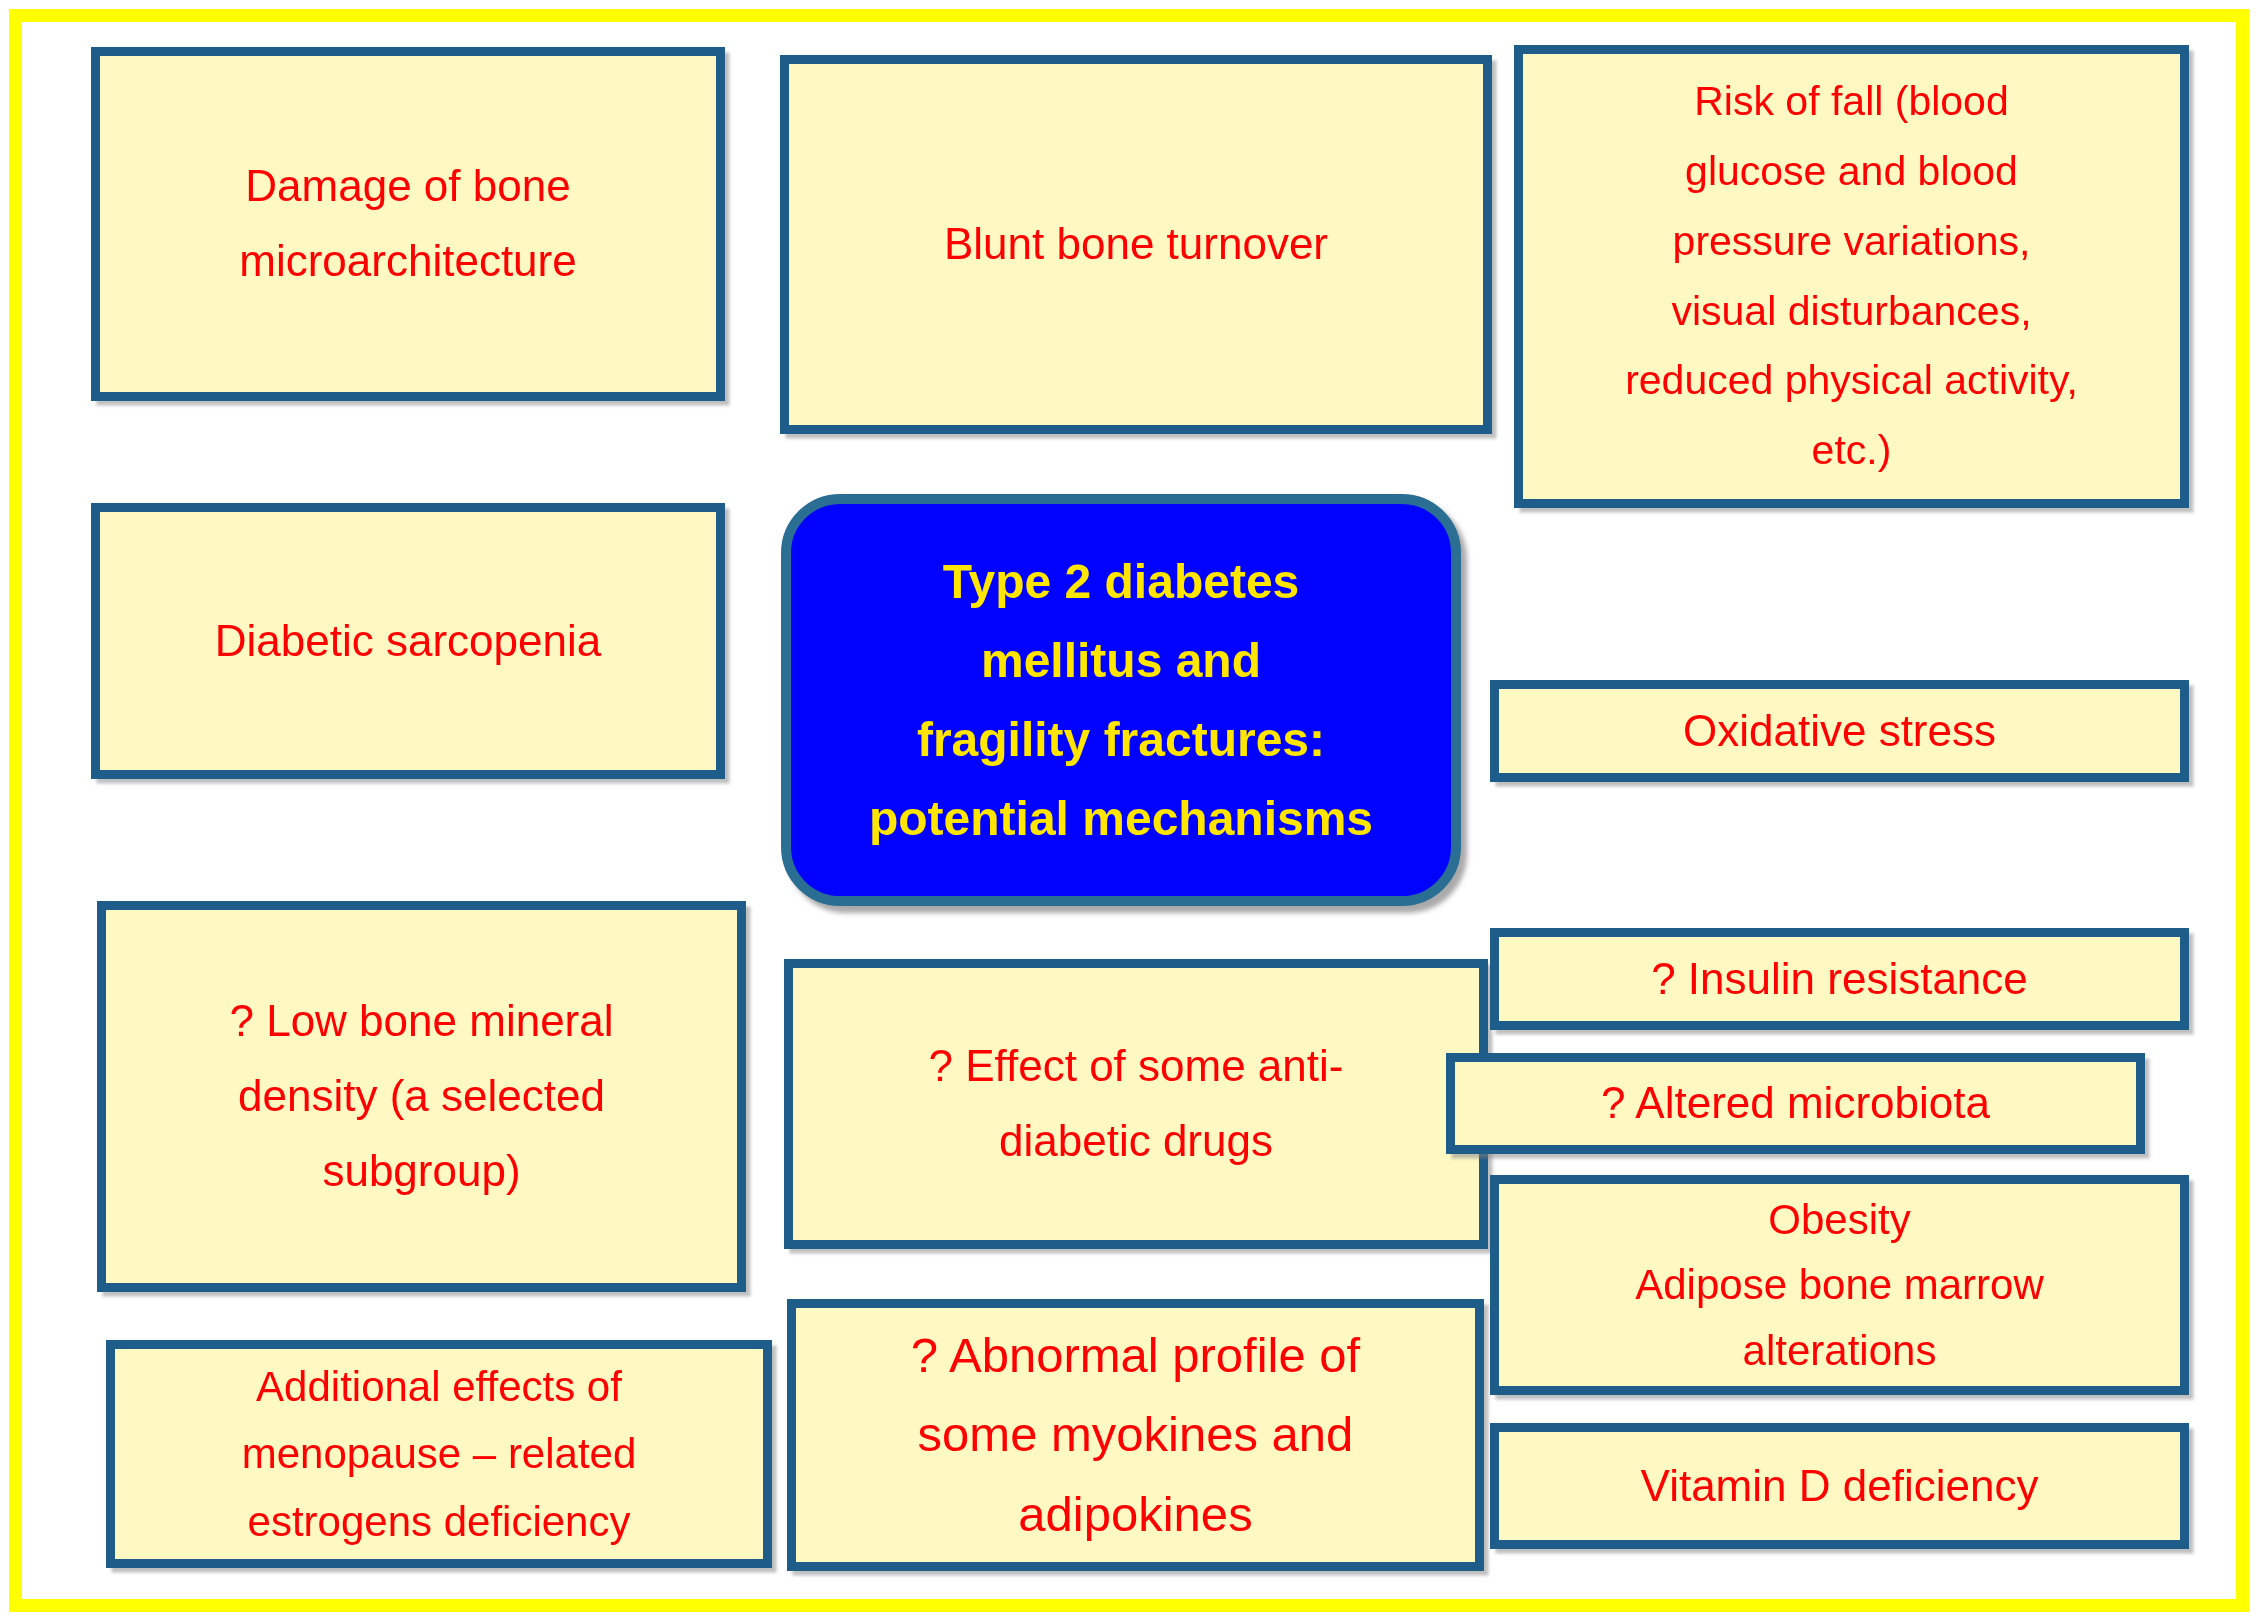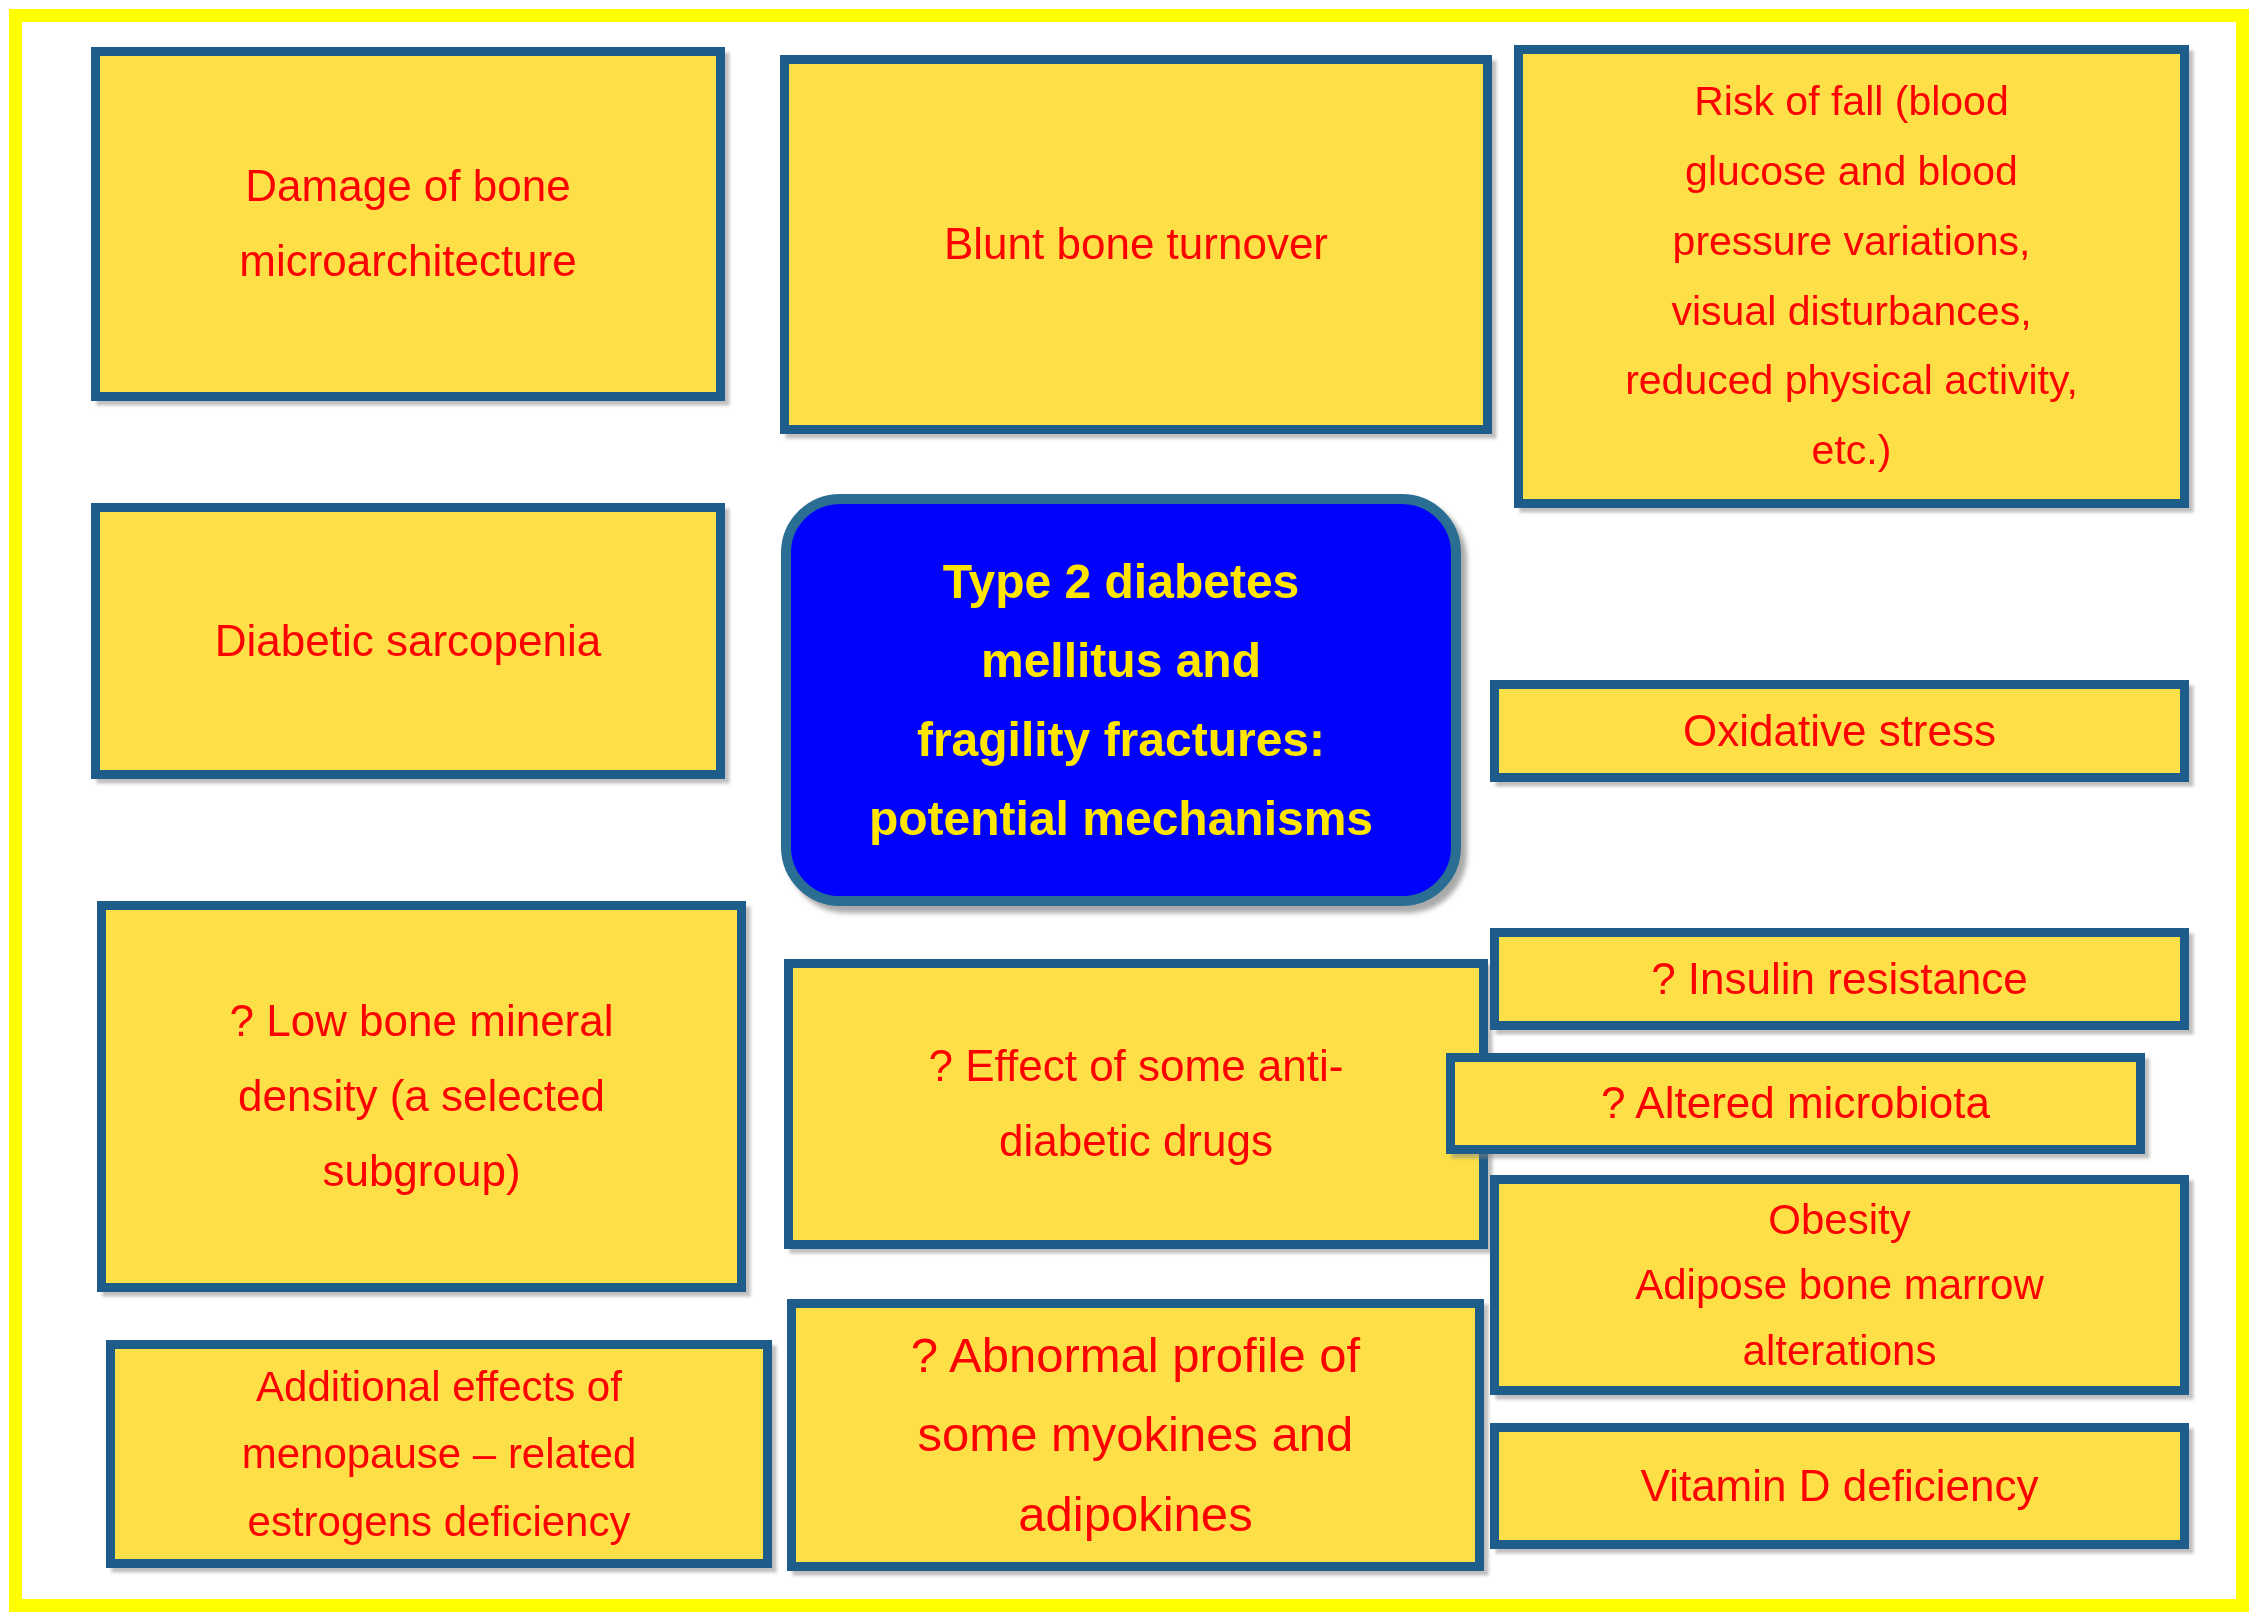--- a/index.html
+++ b/index.html
@@ -19,21 +19,21 @@
     position: absolute;
     left: 9px;
     top: 9px;
     width: 2240px;
     height: 1603px;
     border: 13.6px solid #FFFF00;
     box-sizing: border-box;
   }
   .box {
     position: absolute;
-    background: #fde047;
+    background: #fef9c3;
     border: 9.8px solid #1E5C8A;
     box-sizing: border-box;
     display: flex;
     align-items: center;
     justify-content: center;
     text-align: center;
     color: #FF0000;
     font-size: 44px;
     line-height: 1.7;
     box-shadow: 4.5px 5.3px 3px rgba(130,130,130,0.5);

